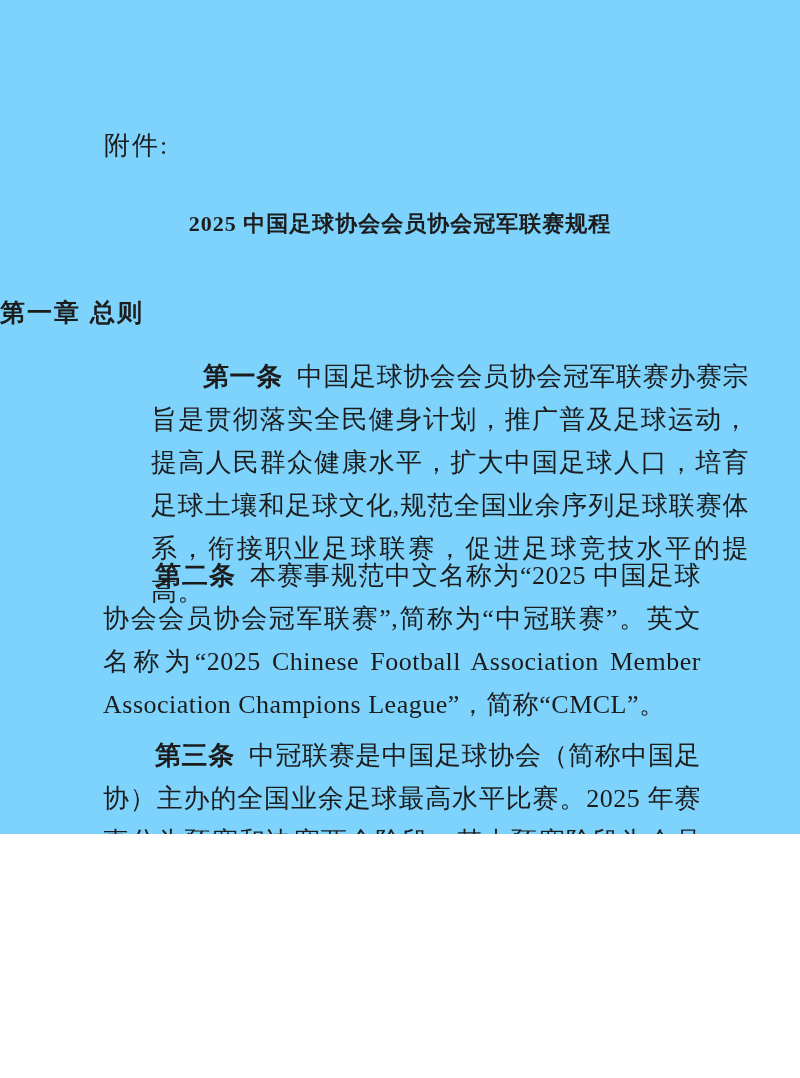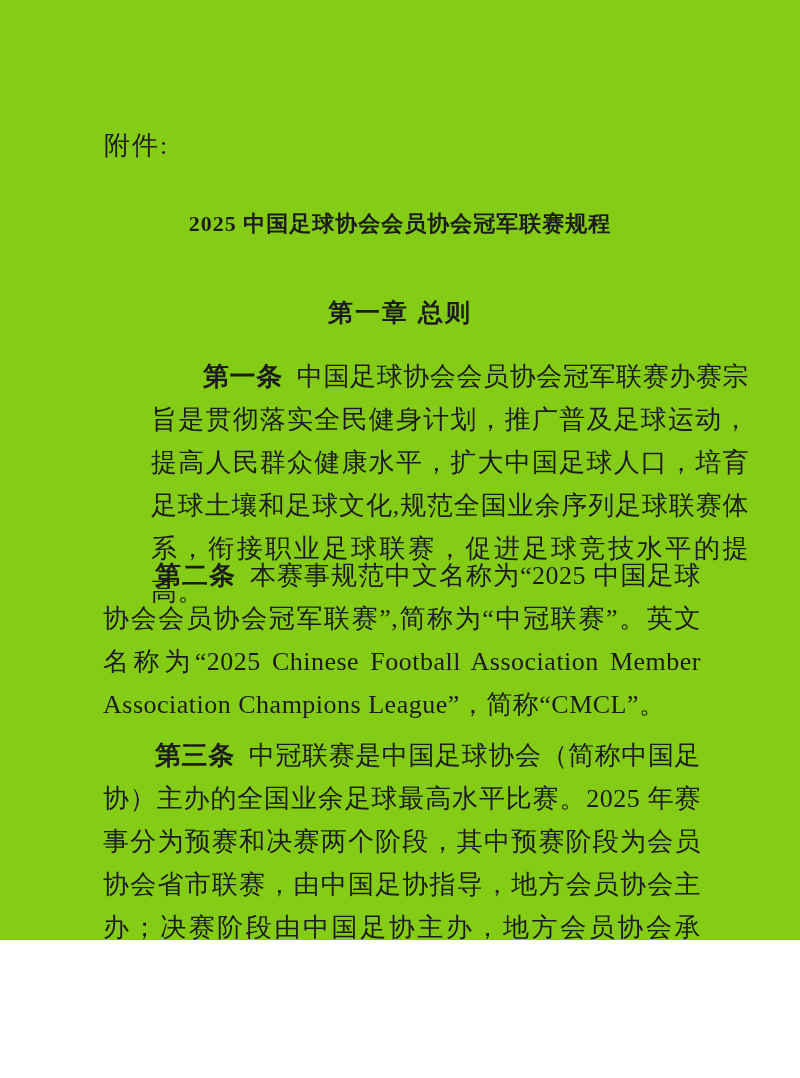--- a/index.html
+++ b/index.html
@@ -1,20 +1,20 @@
 <!DOCTYPE html>
 <html><head>
 <meta charset="utf-8">
 <style>
   html, body { margin: 0; padding: 0; background: #ffffff; }
   .page {
     position: relative;
     width: 800px;
-    height: 940px;
-    background: #84cc16;
+    height: 834px;
+    background: #7dd3fc;
     overflow: hidden;
     font-family: "Liberation Serif", "DejaVu Serif", serif;
     color: #1c1c1c;
   }
   .attachment-label {
     position: absolute;
     top: 128px;
     left: 104px;
     font-size: 26px;
     letter-spacing: 2px;
@@ -26,21 +26,20 @@
     width: 100%;
     text-align: center;
     font-size: 22px;
     font-weight: bold;
     letter-spacing: 1px;
   }
   .chapter-heading {
     position: absolute;
     left: 0;
     width: 100%;
-    text-align: center;
     font-family: "Liberation Sans", "DejaVu Sans", sans-serif;
     font-size: 25px;
     font-weight: bold;
     letter-spacing: 2px;
   }
   .chapter-1 { top: 296px; }
   .chapter-2 { top: 964px; }
   .article {
     position: absolute;
     left: 103px;

